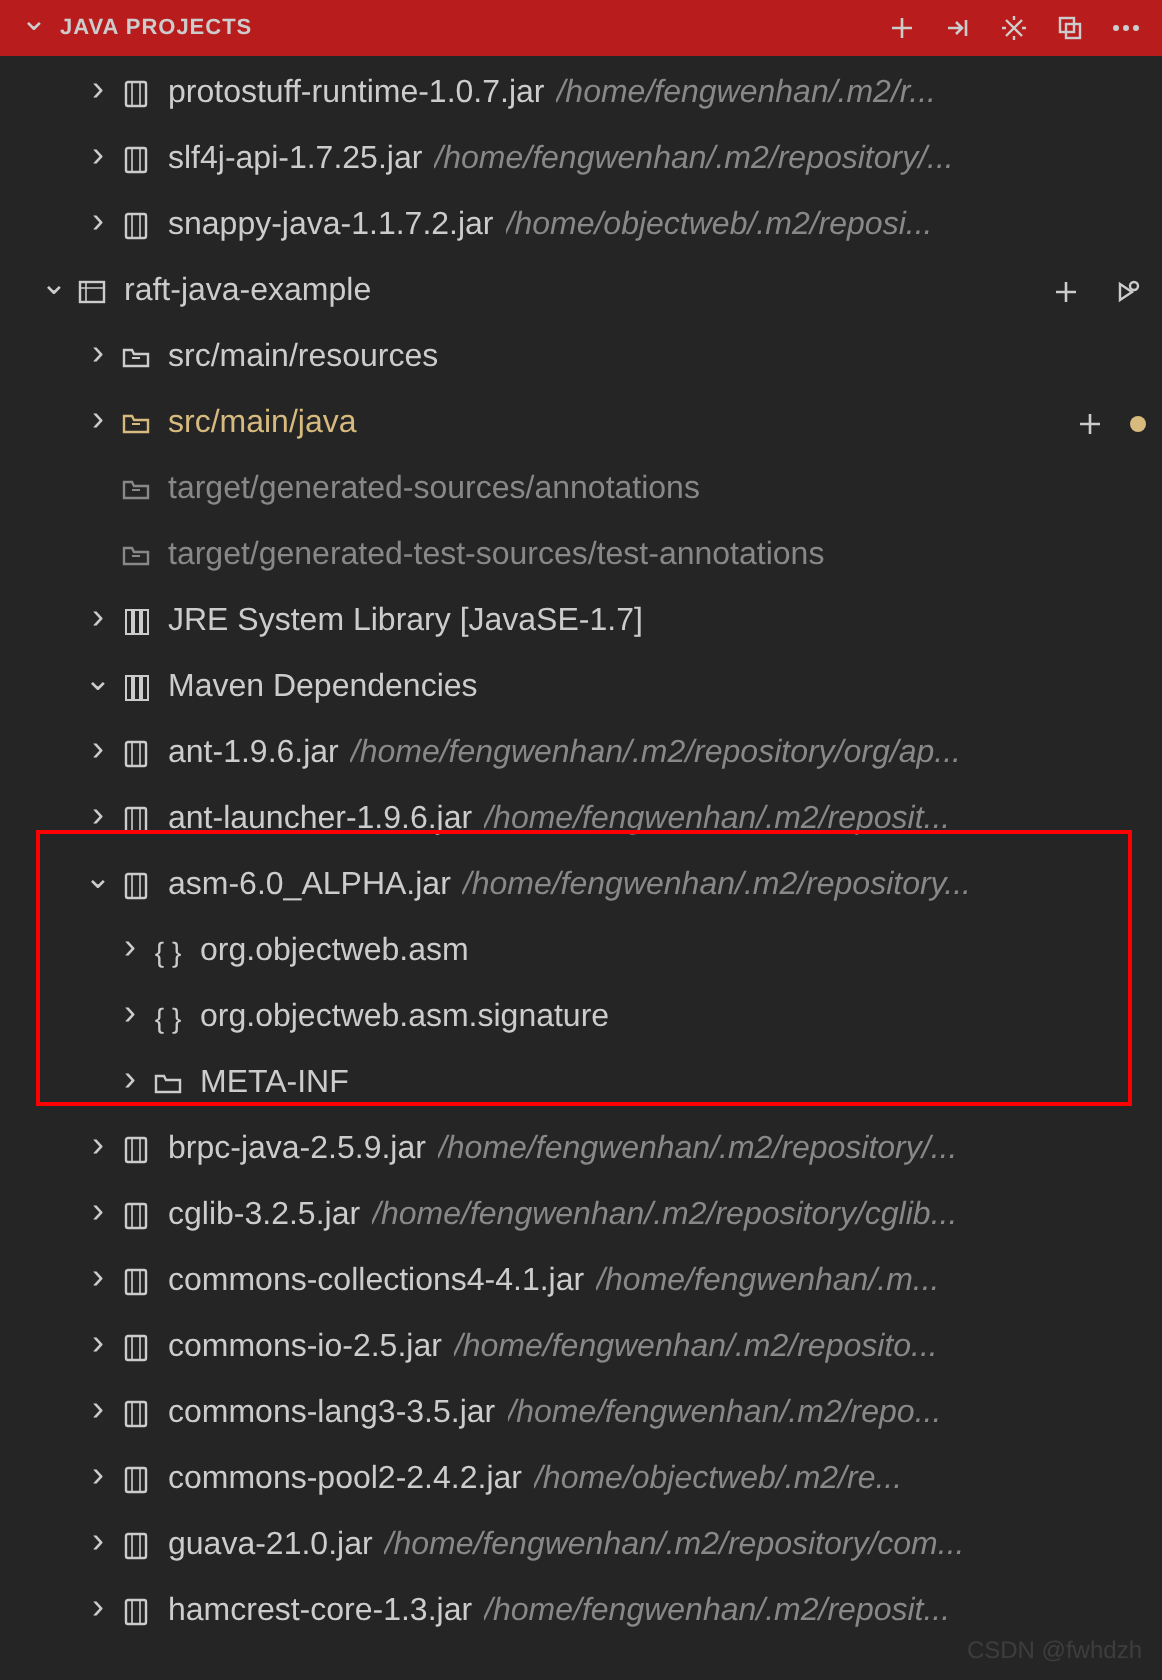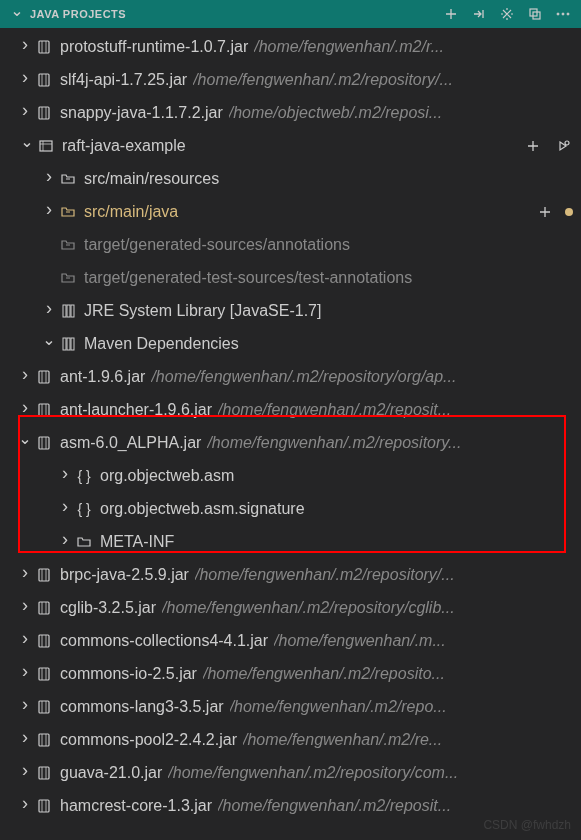--- a/index.html
+++ b/index.html
@@ -11,21 +11,21 @@
       font-family: "Segoe UI", -apple-system, sans-serif;
       font-size: 14px;
       overflow: hidden;
     }
     .header {
       display: flex;
       align-items: center;
       justify-content: space-between;
       height: 28px;
       padding: 0 8px;
-      background: #0f766e;
+      background: #b91c1c;
     }
     .header-left {
       display: flex;
       align-items: center;
       gap: 4px;
     }
     .header-title {
       font-size: 11px;
       font-weight: 600;
       letter-spacing: 0.5px;
@@ -61,21 +61,21 @@
       position: relative;
     }
     .tree-row.active {
       position: relative;
     }
     .tree-row.active .label {
       color: #d7ba7d;
     }
     .indent-0 { padding-left: 18px; }
     .indent-1 { padding-left: 40px; }
-    .indent-2 { padding-left: 16px; }
+    .indent-2 { padding-left: 40px; }
     .indent-3 { padding-left: 56px; }
     .chevron {
       width: 18px;
       display: inline-flex;
       justify-content: center;
       font-size: 13px;
       color: #cccccc;
       flex-shrink: 0;
     }
     .chevron-down::before { content: "⌄"; font-size: 16px; position: relative; top: -4px; }
@@ -424,21 +424,21 @@
   </div>
       <div class="tree-row indent-2">
     <span class="chevron chevron-right"></span>
     <span class="tree-icon">
           <svg width="16" height="16" viewBox="0 0 16 16">
             <rect x="3" y="2" width="10" height="12" rx="1" stroke-width="1.2"></rect>
             <path d="M6 2v12M10 2v12" stroke-width="0.8"></path>
           </svg>
         </span>
     <span class="label">commons-pool2-2.4.2.jar</span>
-    <span class="path">/home/fengwenhan/.m2/re...</span>
+    <span class="path">/home/objectweb/.m2/re...</span>
   </div>
       <div class="tree-row indent-2">
     <span class="chevron chevron-right"></span>
     <span class="tree-icon">
           <svg width="16" height="16" viewBox="0 0 16 16">
             <rect x="3" y="2" width="10" height="12" rx="1" stroke-width="1.2"></rect>
             <path d="M6 2v12M10 2v12" stroke-width="0.8"></path>
           </svg>
         </span>
     <span class="label">guava-21.0.jar</span>

